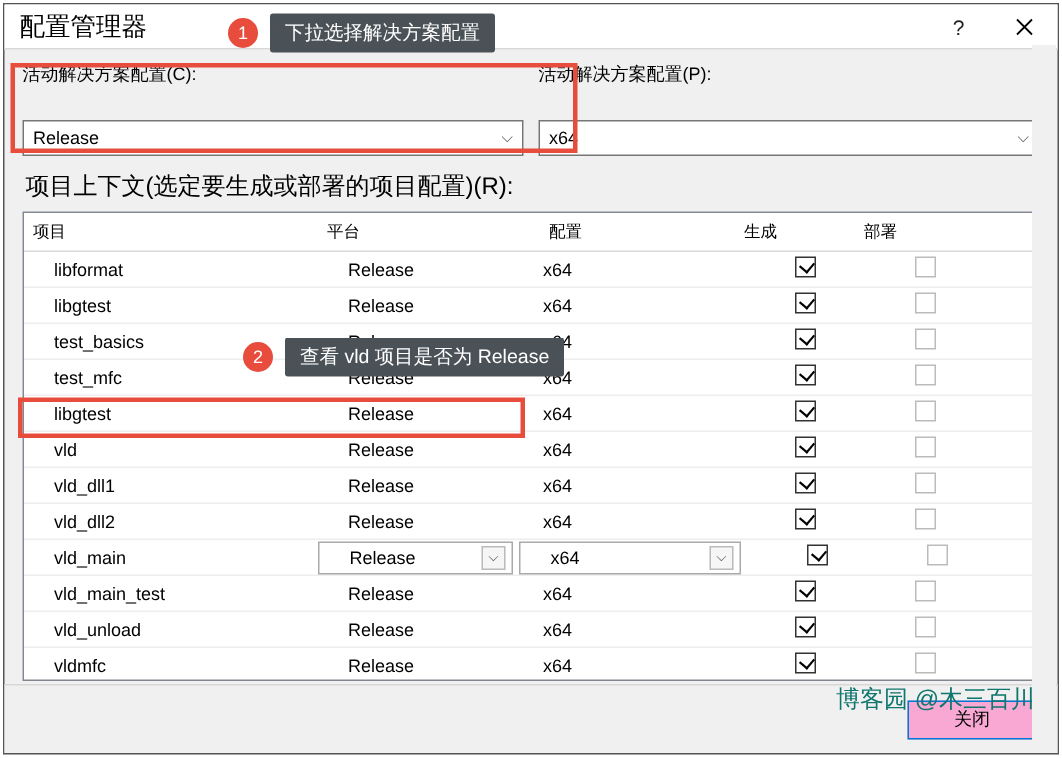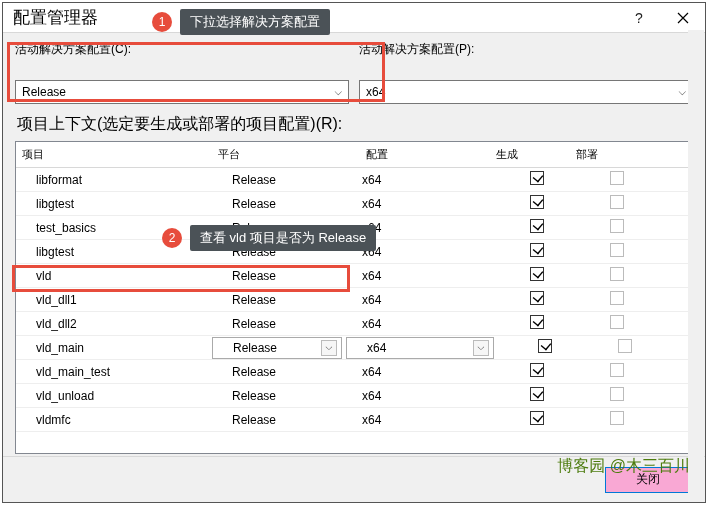--- a/index.html
+++ b/index.html
@@ -171,21 +171,21 @@
     position: absolute;
     top: 265px; left: 12px;
     width: 338px; height: 27px;
     border: 3px solid #e74c3c;
     pointer-events: none;
     z-index: 6;
   }
   .watermark {
     position: absolute;
     right: 18px; bottom: 28px;
-    color: #4d7c0f; font-size: 16px;
+    color: #0f766e; font-size: 16px;
     z-index: 1;
     pointer-events: none;
     font-weight: 500;
   }
 </style>
 </head>
 <body>
 
 <div class="dialog">
 
@@ -256,20 +256,37 @@
     </div>
     <div class="cell col-build">
       <span class="chk checked"></span>
     </div>
     <div class="cell col-deploy">
       <span class="chk dim"></span>
     </div>
         </div>
         <div class="row">
     <div class="cell col-proj">test_basics</div>
+    <div class="cell col-conf cell-dd ">
+      <span>Release</span>
+
+    </div>
+    <div class="cell col-plat cell-dd ">
+      <span>x64</span>
+
+    </div>
+    <div class="cell col-build">
+      <span class="chk checked"></span>
+    </div>
+    <div class="cell col-deploy">
+      <span class="chk dim"></span>
+    </div>
+        </div>
+        <div class="row">
+    <div class="cell col-proj">test_mfc</div>
     <div class="cell col-conf cell-dd ">
       <span>Release</span>
 
     </div>
     <div class="cell col-plat cell-dd ">
       <span>x64</span>
 
     </div>
     <div class="cell col-build">
       <span class="chk checked"></span>

